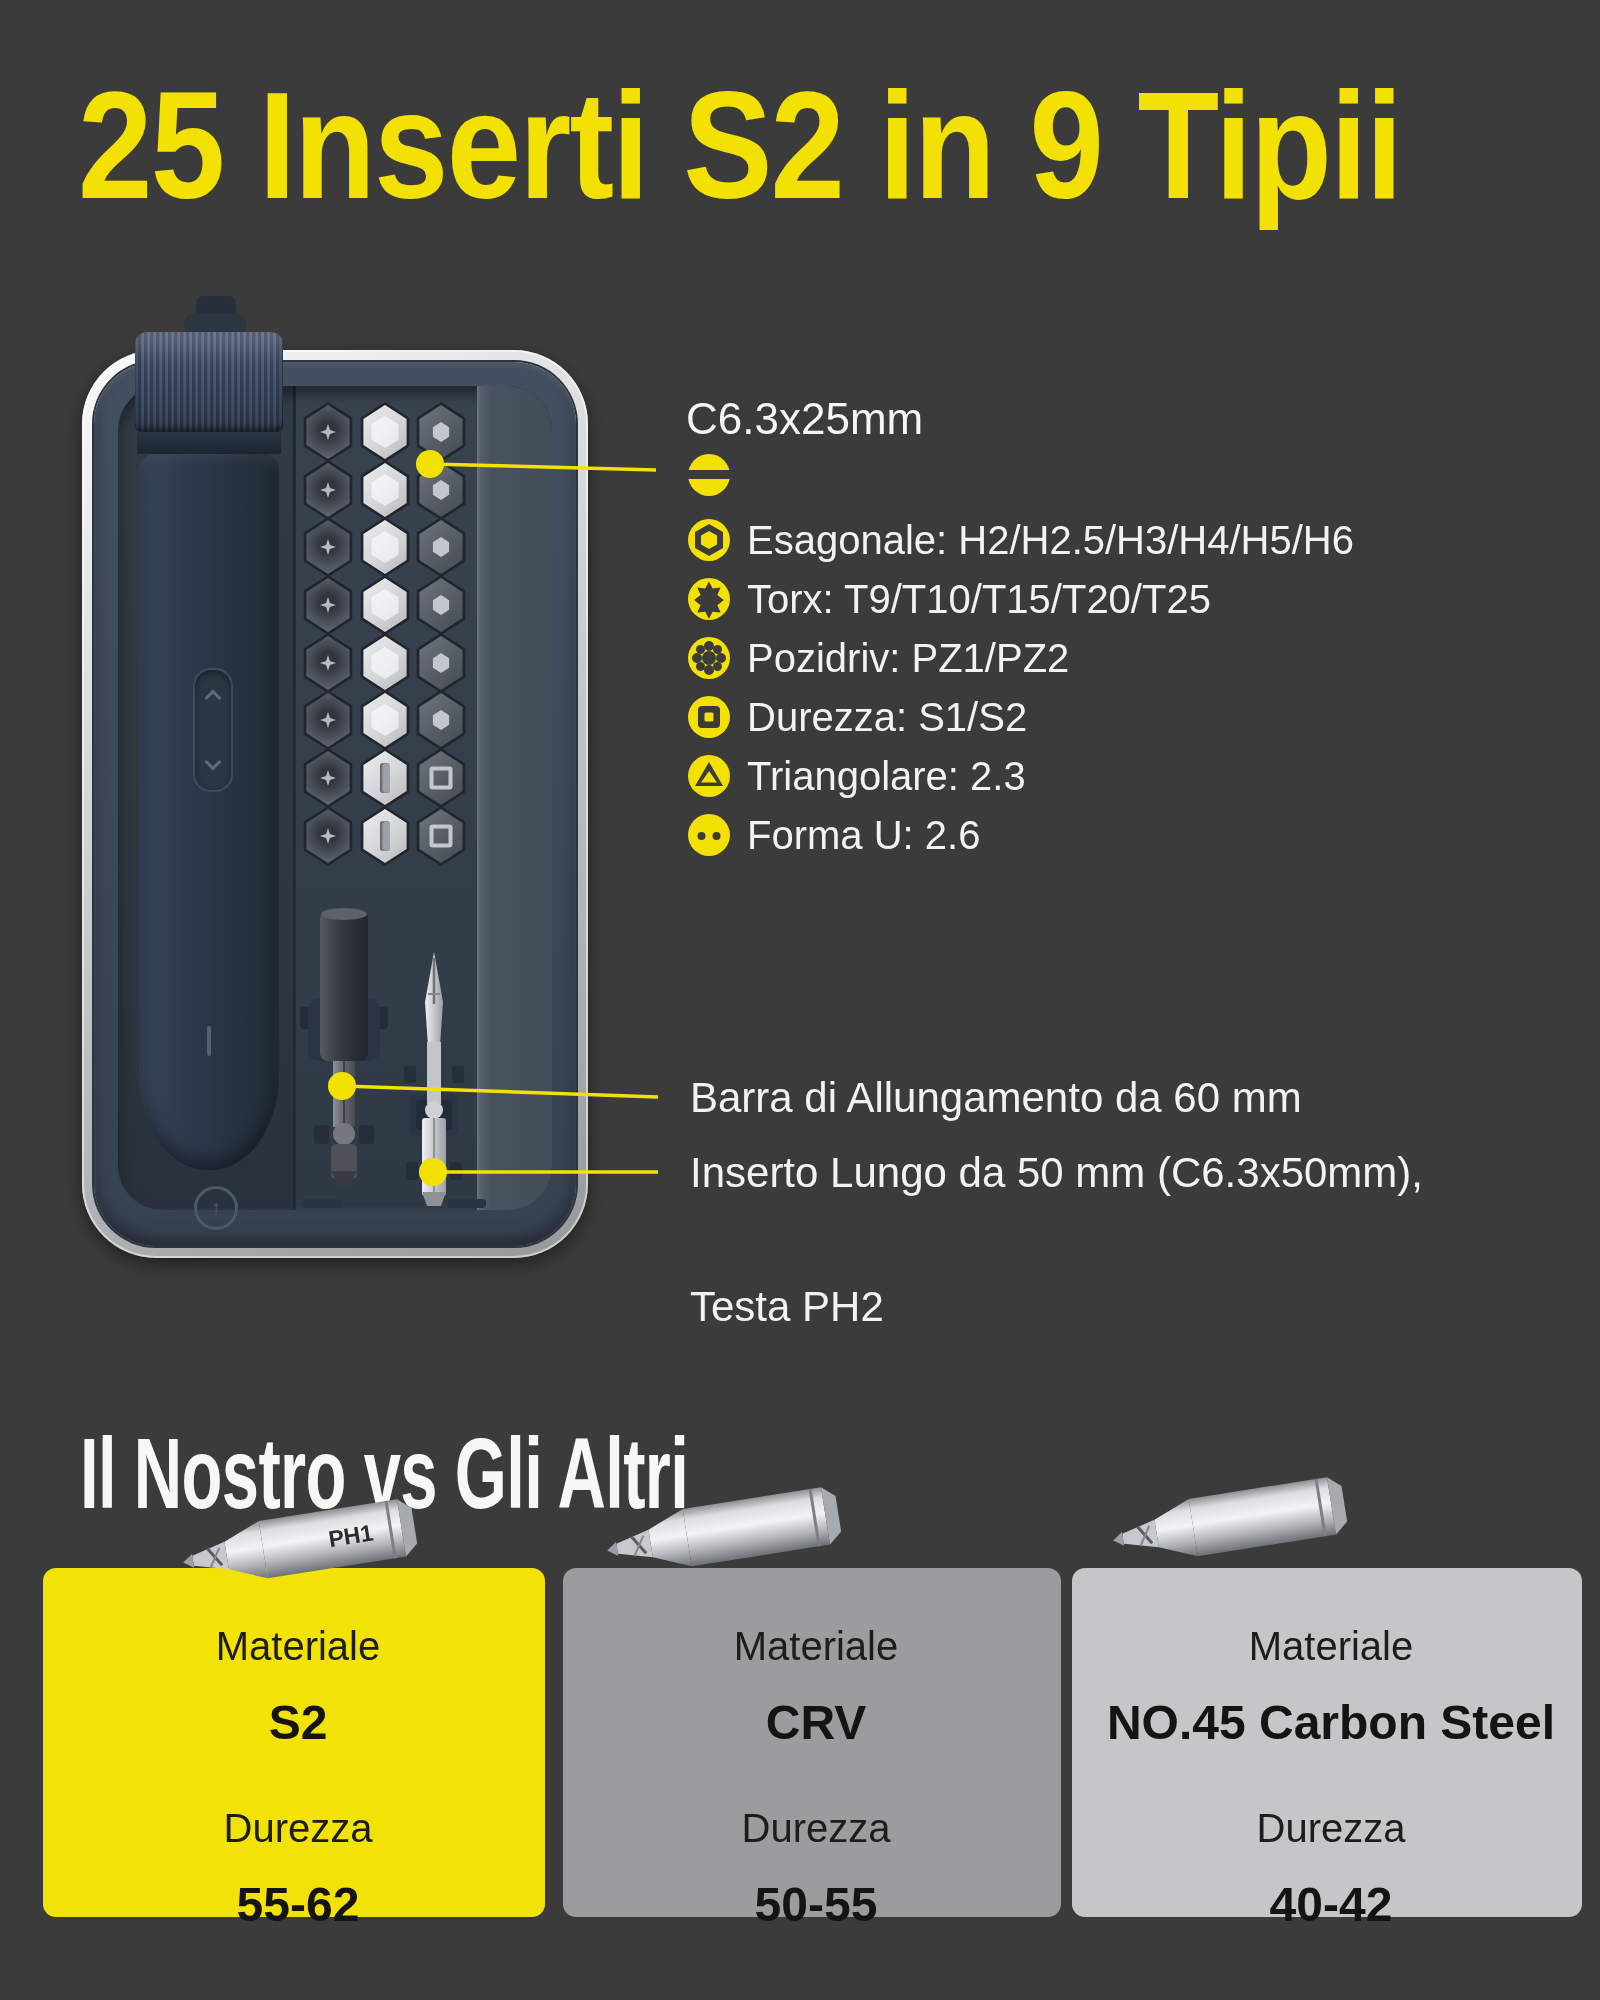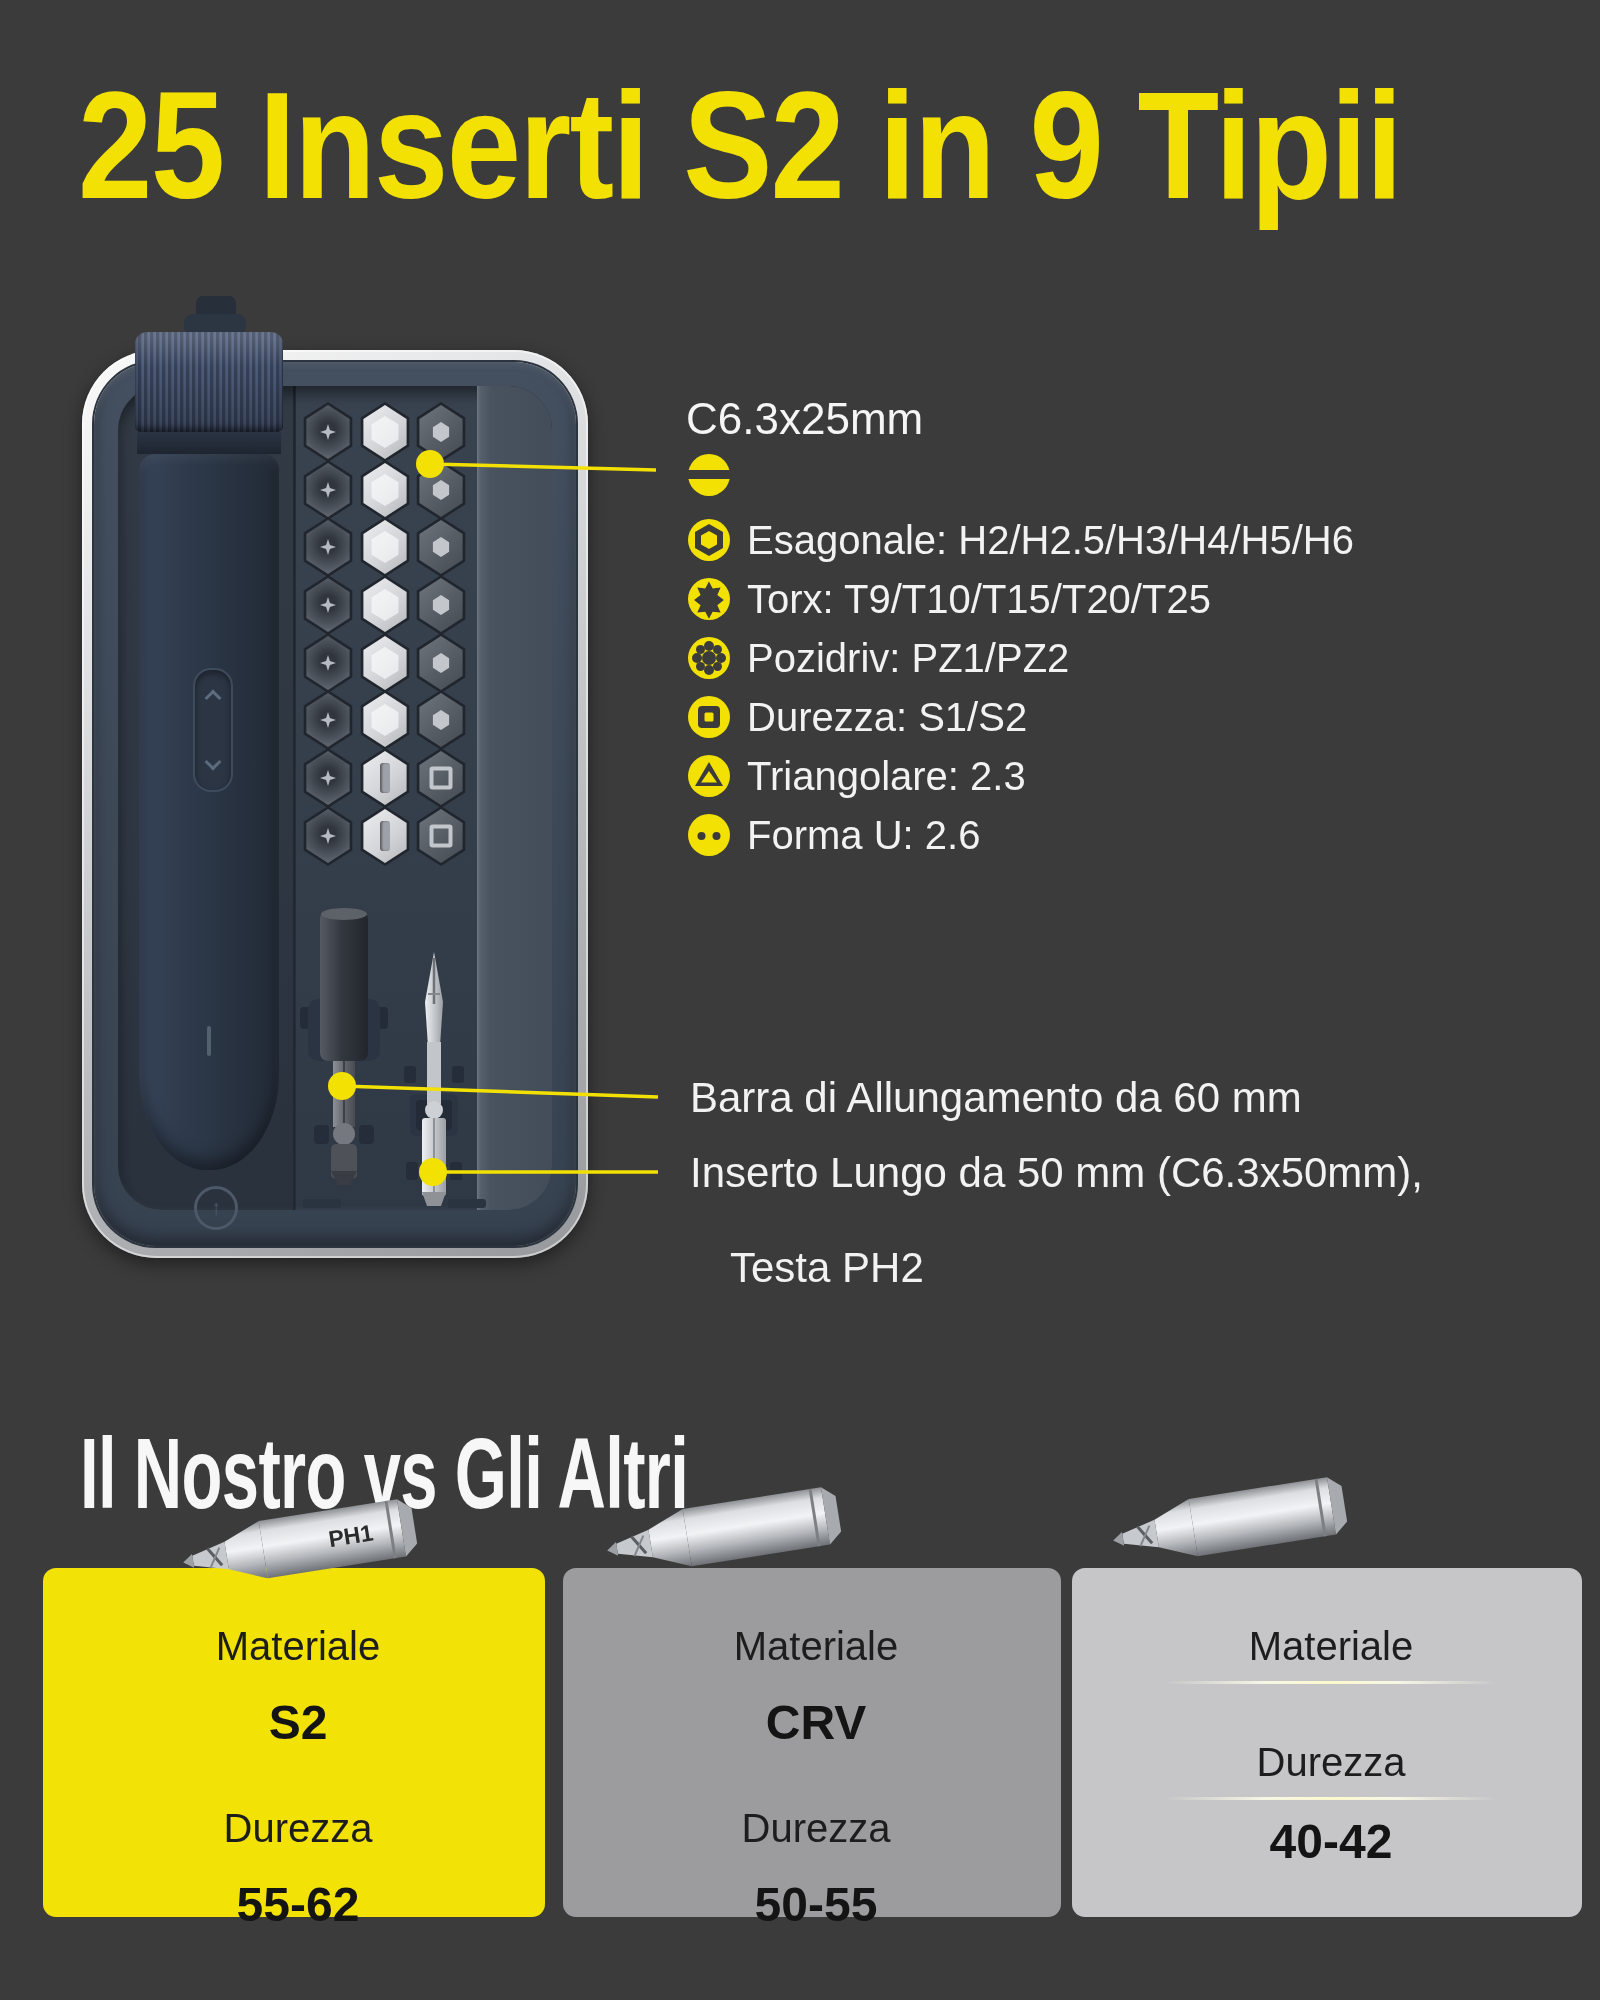--- a/index.html
+++ b/index.html
@@ -399,21 +399,21 @@
             <circle cx="14.5" cy="23" r="4" fill="#3b3b3b"></circle>
             <circle cx="29.5" cy="23" r="4" fill="#3b3b3b"></circle>
           </svg>
       </span>
       <span class="spec-text">Forma U: 2.6</span>
     </li>
   </ul>
 
   <div class="callout" style="top:1074px;">Barra di Allungamento da 60 mm</div>
   <div class="callout" style="top:1149px;">Inserto Lungo da 50 mm (C6.3x50mm),</div>
-  <div class="callout" style="top:1244px;margin-left:40px;">Testa PH2</div>
+  <div class="callout" style="top:1283px;">Testa PH2</div>
 
   <div class="vs-heading">Il Nostro vs Gli Altri</div>
 
   <div class="card highlight" style="left:43px;width:494px;">
     <div class="card-inner">
       <div class="card-label">Materiale</div>
       <div class="card-sep"></div>
       <div class="card-value">S2</div>
       <div class="card-label second">Durezza</div>
       <div class="card-sep"></div>
@@ -429,20 +429,21 @@
       <div class="card-label second">Durezza</div>
       <div class="card-sep"></div>
       <div class="card-value">50-55</div>
     </div>
   </div>
 
   <div class="card gray2" style="left:1072px;width:502px;">
     <div class="card-inner">
       <div class="card-label">Materiale</div>
       <div class="card-sep"></div>
+      <div class="card-value">NO.45 Carbon Steel</div>
       <div class="card-label second">Durezza</div>
       <div class="card-sep"></div>
       <div class="card-value">40-42</div>
     </div>
   </div>
 
   <div class="card-bit" style="left:168px;top:1502px;">
     <svg width="250" height="88" viewBox="0 0 250 88">
       <defs>
         <linearGradient id="mgrad" x1="0" y1="0" x2="0" y2="1">

